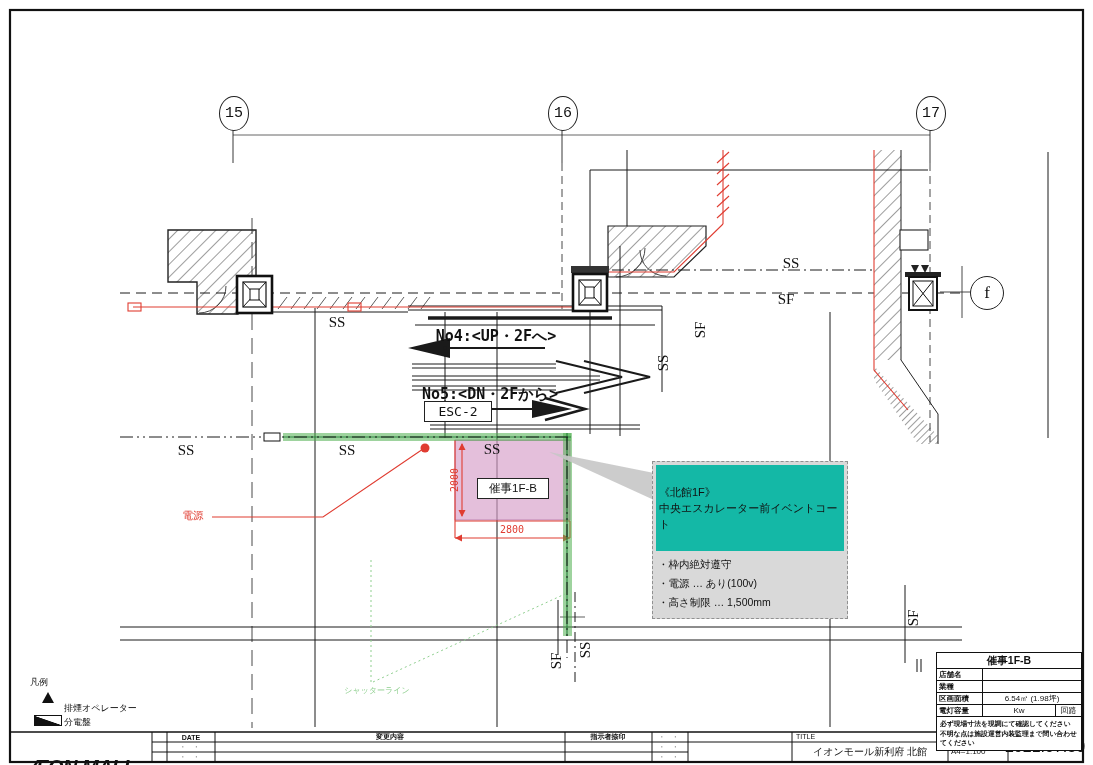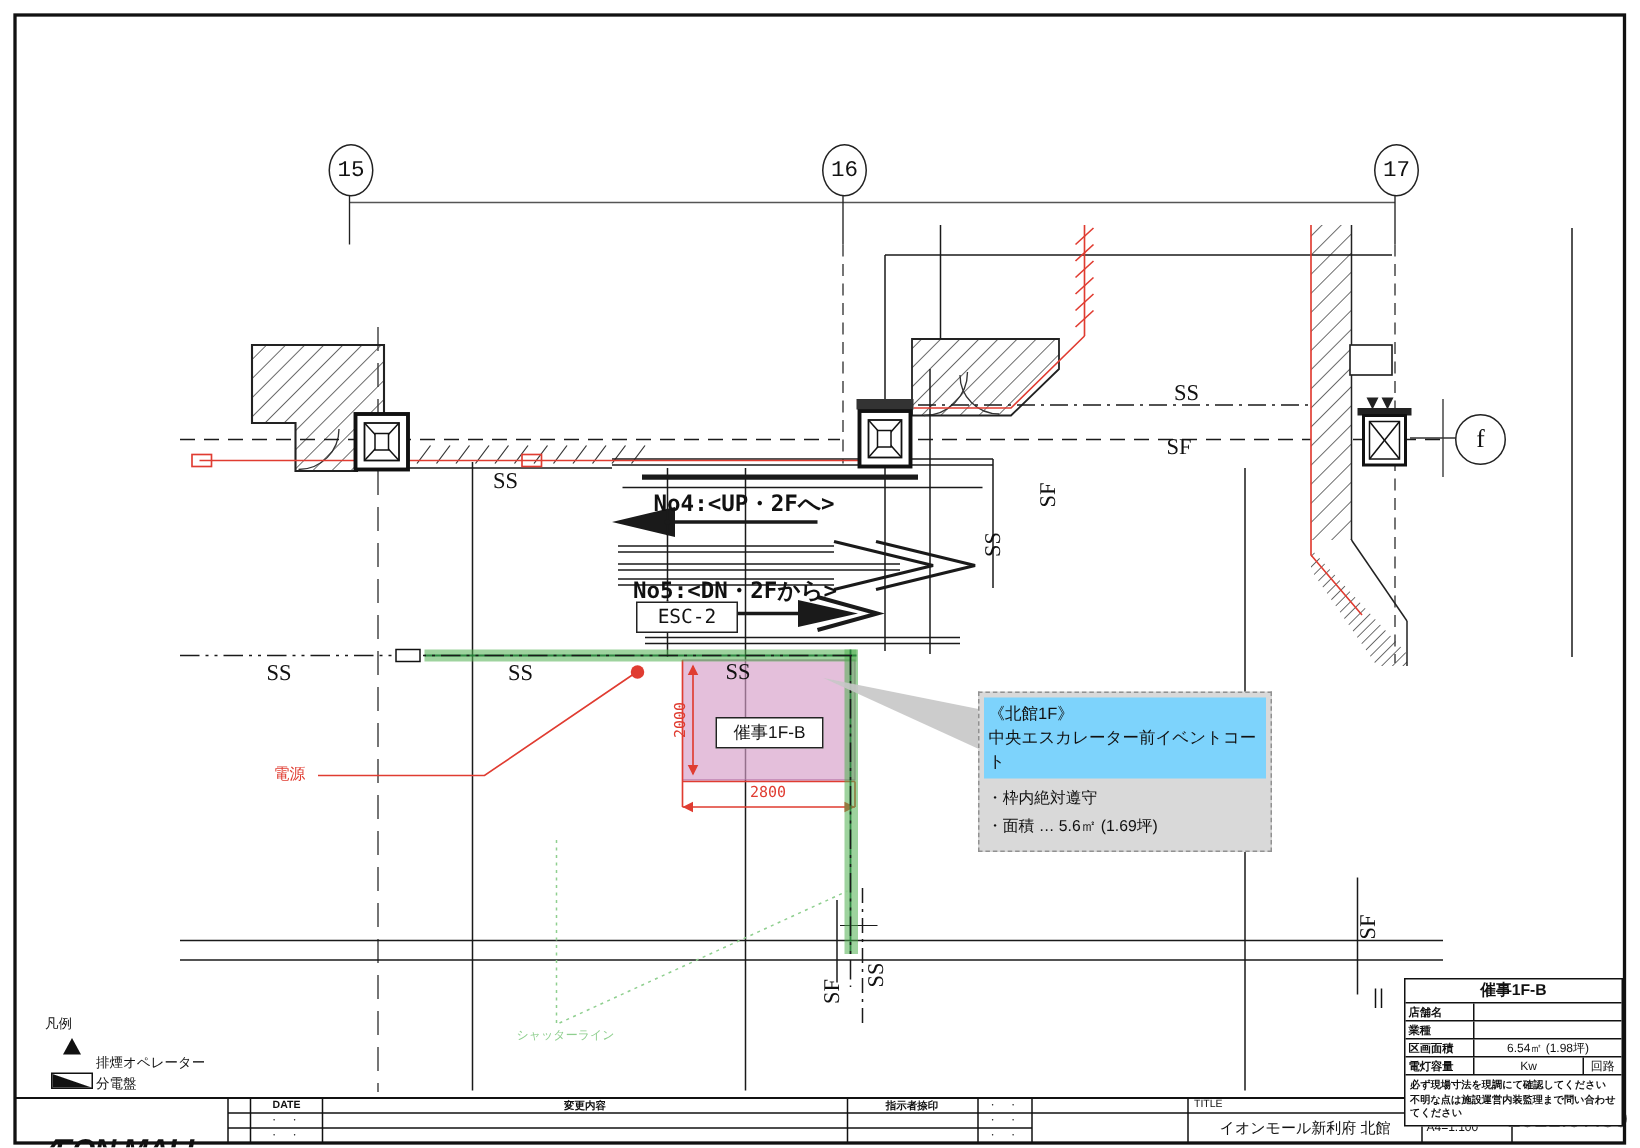--- a/index.html
+++ b/index.html
@@ -17,21 +17,21 @@
           display:flex;align-items:center;justify-content:center;
           font-family:Liberation Mono, monospace;font-size:15px;z-index:2;}
   .escbox{position:absolute;left:424px;top:401px;width:66px;height:19px;background:#fff;
           border:1.5px solid #222;display:flex;align-items:center;justify-content:center;
           font-family:"DejaVu Sans Mono",monospace;font-size:13px;z-index:3;}
   .eventbox{position:absolute;left:477px;top:478px;width:70px;height:19px;background:#fff;
           border:1.5px solid #222;display:flex;align-items:center;justify-content:center;
           font-size:11.5px;z-index:3;}
   .notes{position:absolute;left:652px;top:461px;width:196px;background:#d9d9d9;
          border:1px dashed #919191;padding:3px 5px 6px;z-index:5;box-sizing:border-box;}
-  .notes-head{background:#7dd3fc;margin:0 -2px 4px;padding:3px 3px;font-size:11px;line-height:16px;}
+  .notes-head{background:#14b8a6;margin:0 -2px 4px;padding:19px 3px;font-size:11px;line-height:16px;}
   .notes-item{font-size:10.5px;line-height:19px;}
   .spec{position:absolute;left:936px;top:652px;width:146px;background:#fff;border:1.3px solid #111;
         z-index:6;box-sizing:border-box;}
   .spec-h{height:15px;line-height:15px;text-align:center;font-size:10.5px;font-weight:bold;border-bottom:1px solid #111;}
   .spec-row{display:flex;height:11px;line-height:11px;border-bottom:1px solid #111;font-size:8px;}
   .spec-l{width:46px;border-right:1px solid #111;padding-left:2px;font-weight:bold;font-size:7.5px;box-sizing:border-box;}
   .spec-v{flex:1;text-align:center;}
   .spec-v2{width:26px;border-left:1px solid #111;text-align:center;box-sizing:border-box;}
   .spec-warn{padding:2px 3px;font-size:6.8px;font-weight:bold;line-height:9.5px;}
   .logo{position:absolute;left:14px;top:734px;width:136px;height:26px;display:flex;align-items:center;
@@ -264,21 +264,22 @@
 <span class="lbl red dim" style="left:512px;top:529px">2800</span>
 <span class="lbl red" style="left:193px;top:516px;font-size:10.5px">電源</span>
 <span class="lbl greentxt" style="left:377px;top:690px">シャッターライン</span>
 
 <div class="notes">
   <div class="notes-head">
     <div>《北館1F》</div>
     <div>中央エスカレーター前イベントコート</div>
   </div>
   <div class="notes-item">・枠内絶対遵守</div>
-  <div class="notes-item">・面積 … 5.6㎡ (1.69坪)</div>
+  <div class="notes-item">・電源 … あり(100v)</div>
+  <div class="notes-item">・高さ制限 … 1,500mm</div>
 </div>
 
 <span class="small" style="left:30px;top:676px">凡例</span>
 <span class="tri"></span>
 <span class="small" style="left:64px;top:702px">排煙オペレーター</span>
 <span class="board"></span>
 <span class="small" style="left:64px;top:716px">分電盤</span>
 
 <div class="logo">ÆON MALL</div>
 

